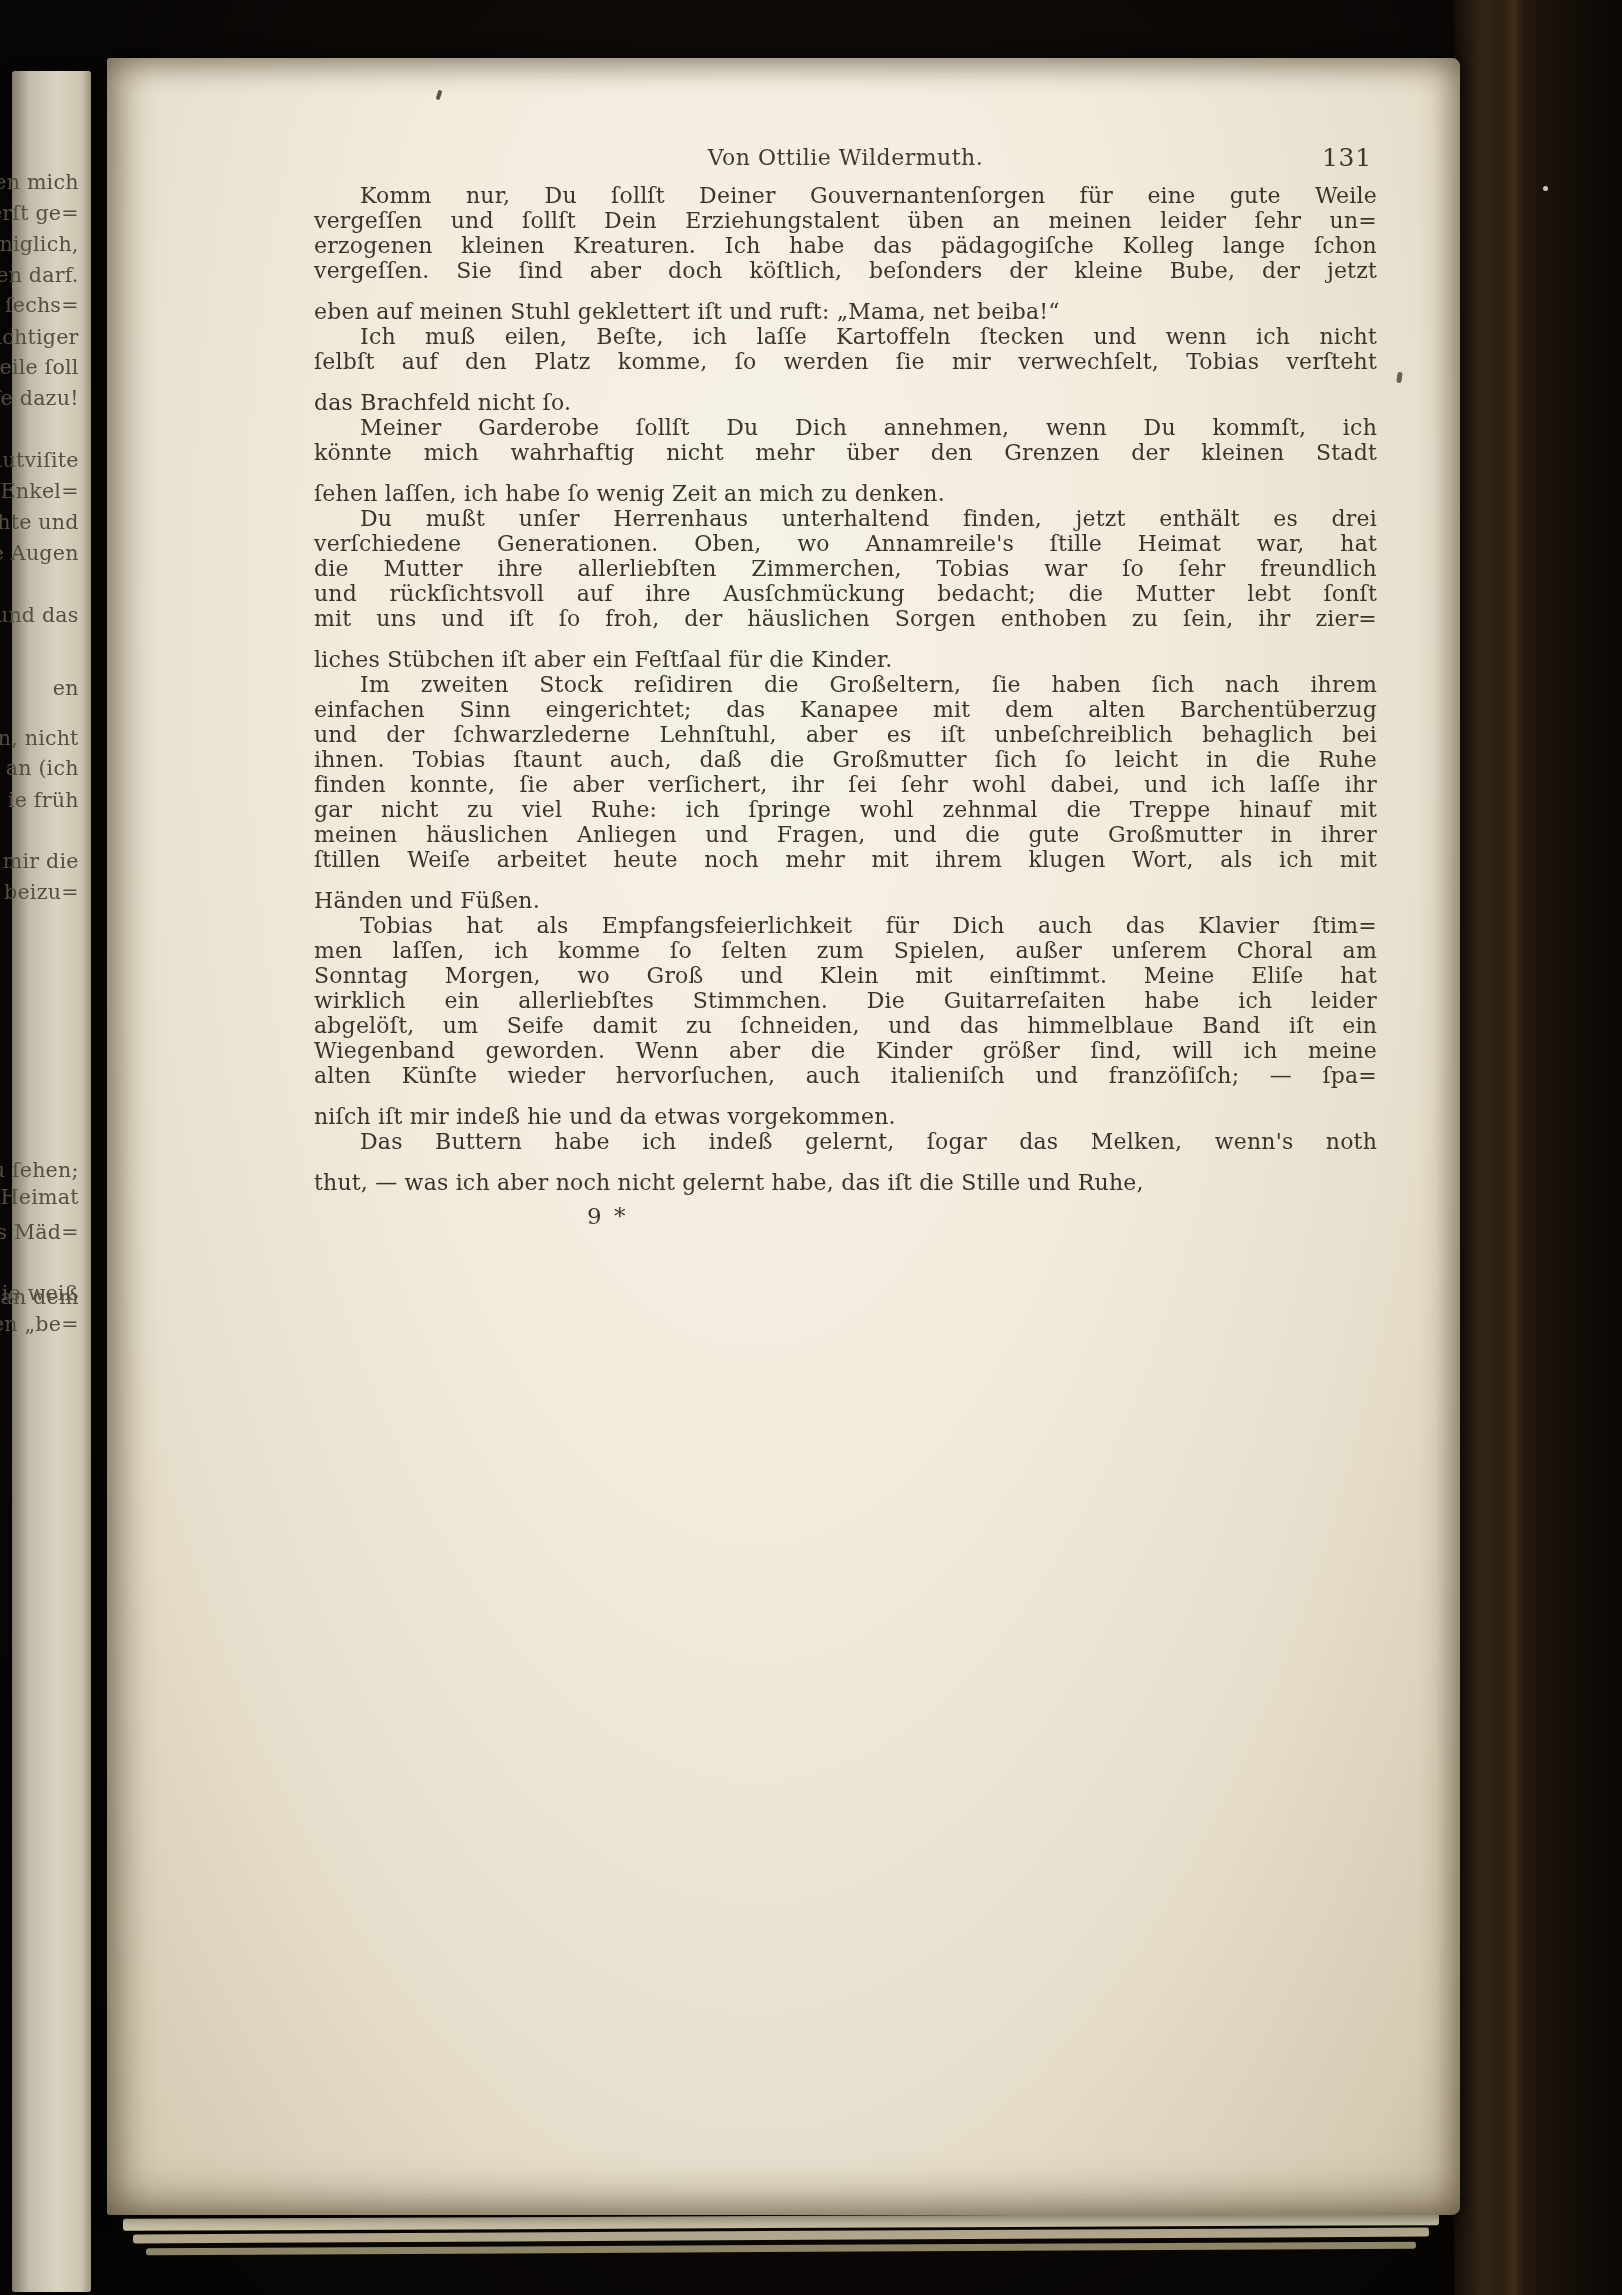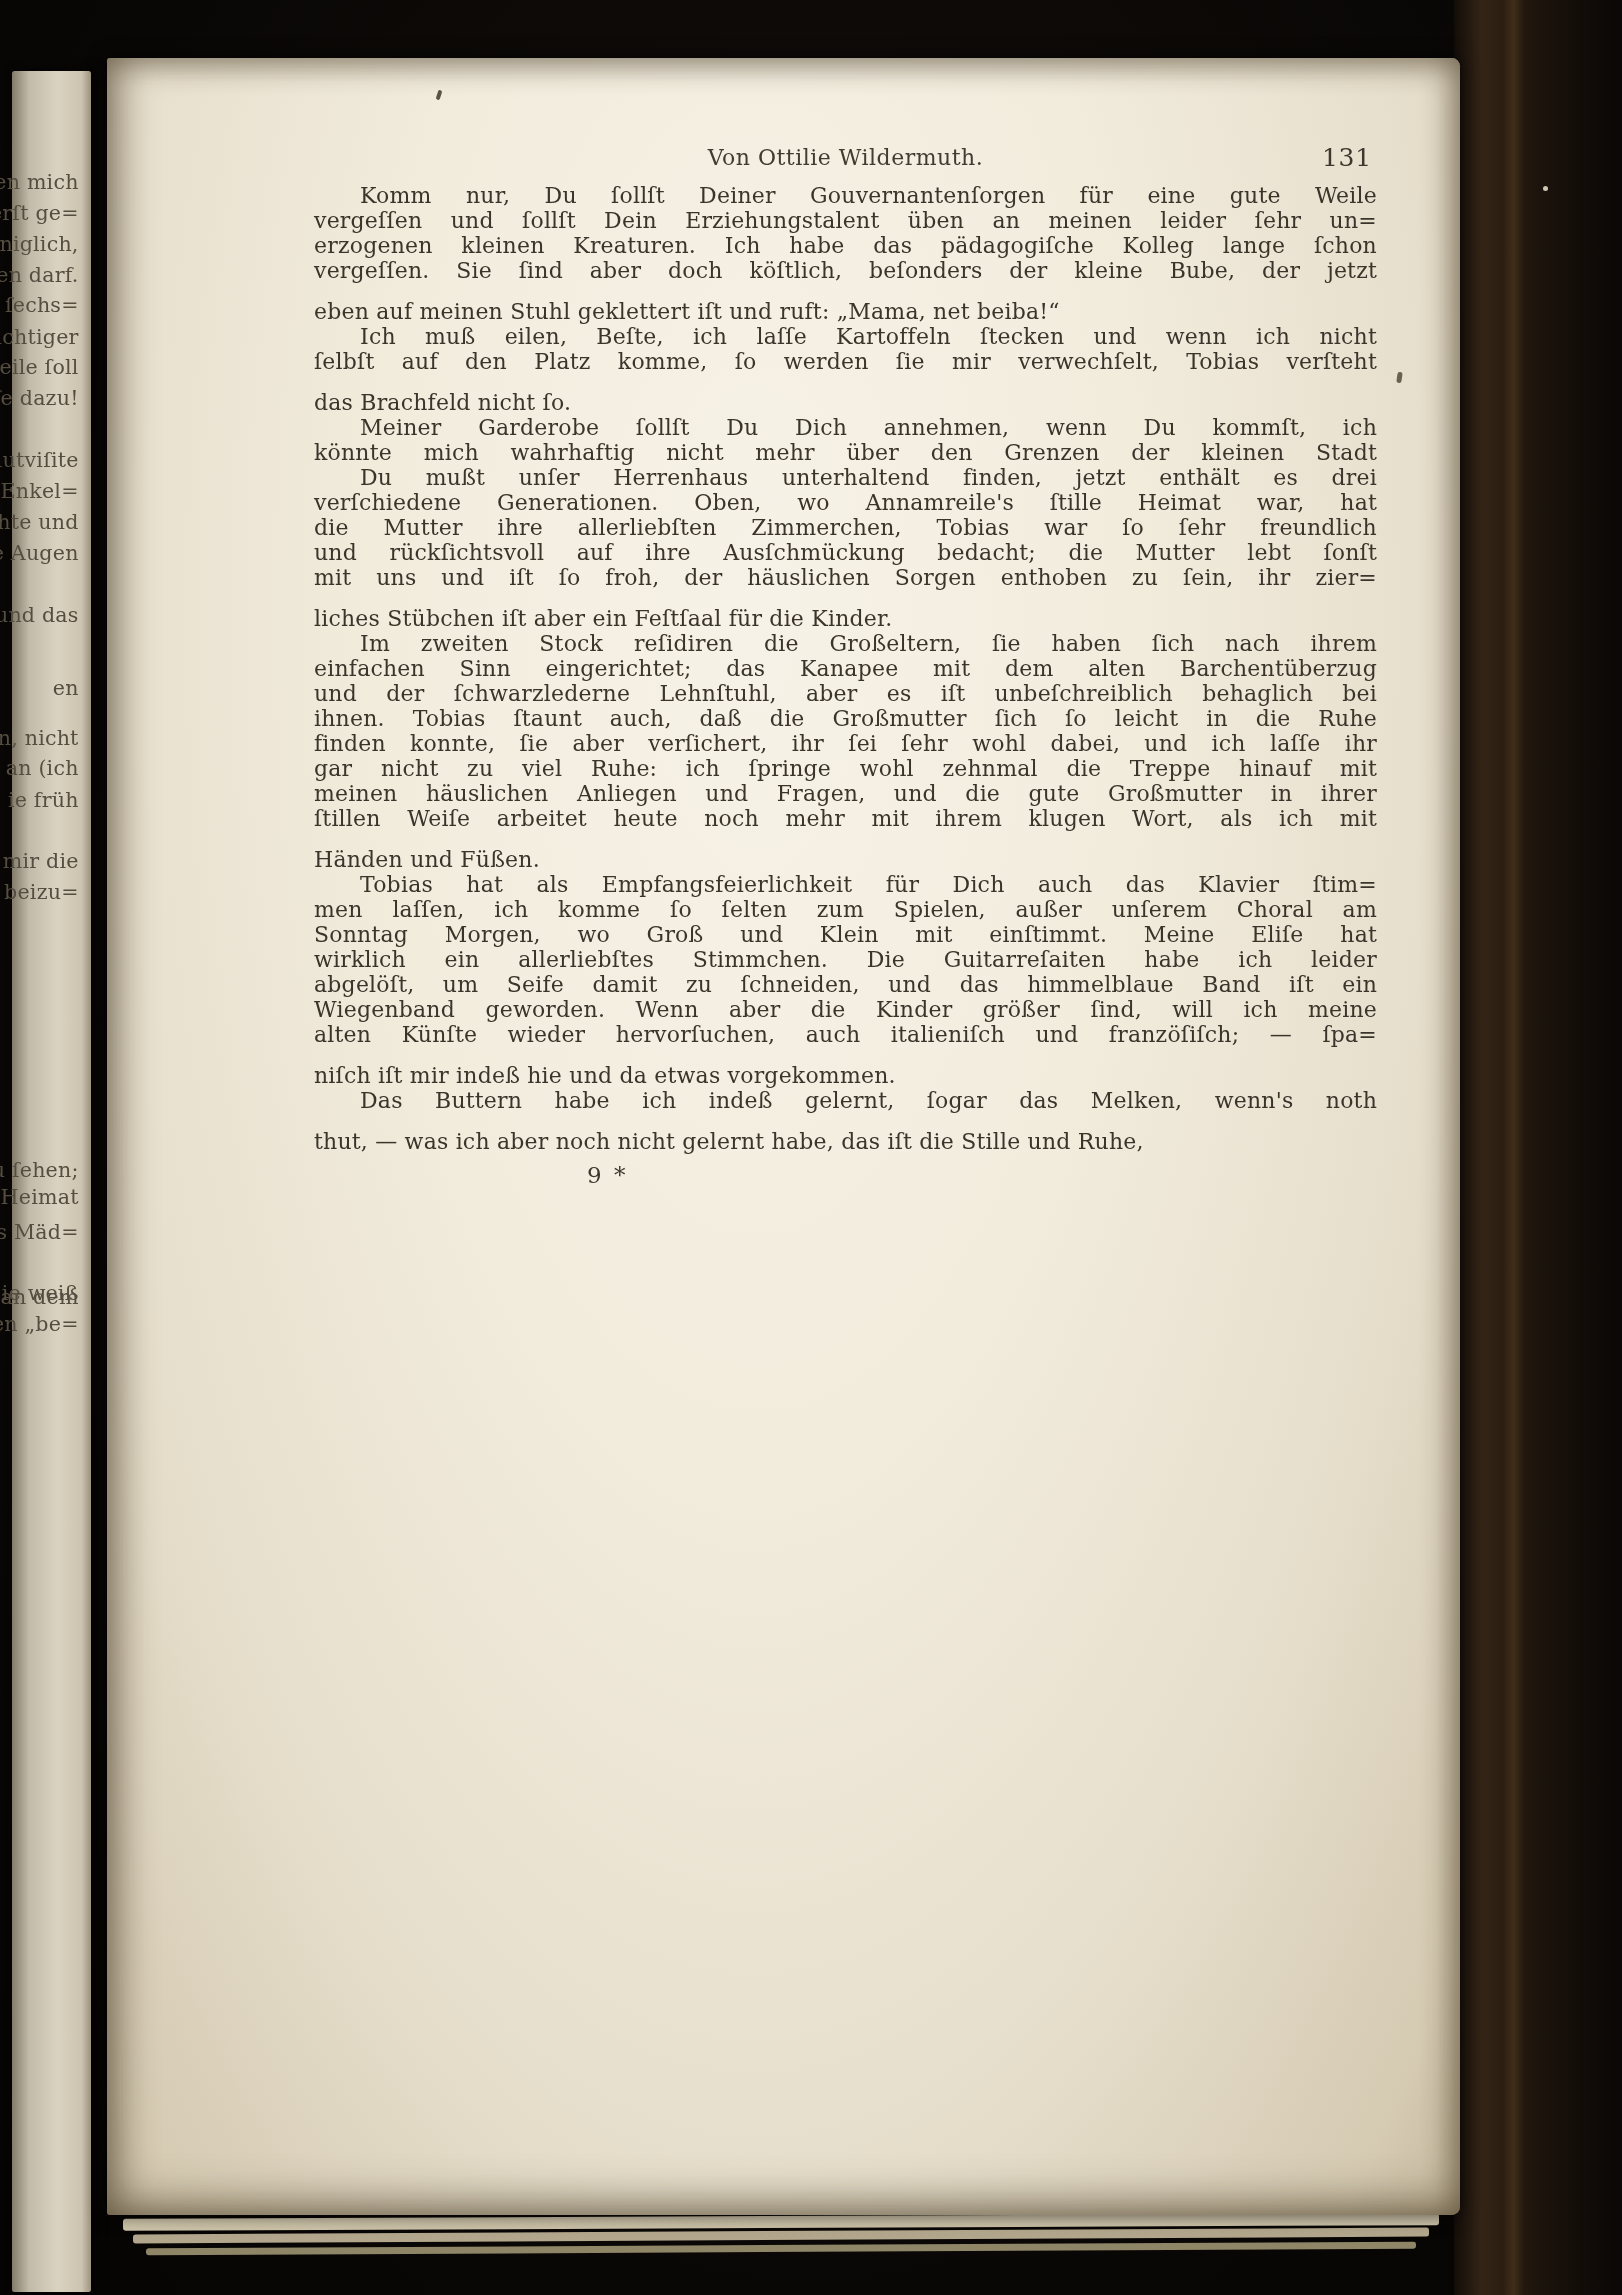--- a/index.html
+++ b/index.html
@@ -137,20 +137,21 @@
             <div class="line plast">eben auf meinen Stuhl geklettert iſt und ruft: „Mama, net beiba!“</div>
           </div>
           <div class="para">
             <div class="line first">Ich muß eilen, Beſte, ich laſſe Kartoffeln ſtecken und wenn ich nicht</div>
             <div class="line">ſelbſt auf den Platz komme, ſo werden ſie mir verwechſelt, Tobias verſteht</div>
             <div class="line plast">das Brachfeld nicht ſo.</div>
           </div>
           <div class="para">
             <div class="line first">Meiner Garderobe ſollſt Du Dich annehmen, wenn Du kommſt, ich</div>
             <div class="line">könnte mich wahrhaftig nicht mehr über den Grenzen der kleinen Stadt</div>
+            <div class="line plast">ſehen laſſen, ich habe ſo wenig Zeit an mich zu denken.</div>
           </div>
           <div class="para">
             <div class="line first">Du mußt unſer Herrenhaus unterhaltend finden, jetzt enthält es drei</div>
             <div class="line">verſchiedene Generationen. Oben, wo Annamreile's ſtille Heimat war, hat</div>
             <div class="line">die Mutter ihre allerliebſten Zimmerchen, Tobias war ſo ſehr freundlich</div>
             <div class="line">und rückſichtsvoll auf ihre Ausſchmückung bedacht; die Mutter lebt ſonſt</div>
             <div class="line">mit uns und iſt ſo froh, der häuslichen Sorgen enthoben zu ſein, ihr zier=</div>
             <div class="line plast">liches Stübchen iſt aber ein Feſtſaal für die Kinder.</div>
           </div>
           <div class="para">

